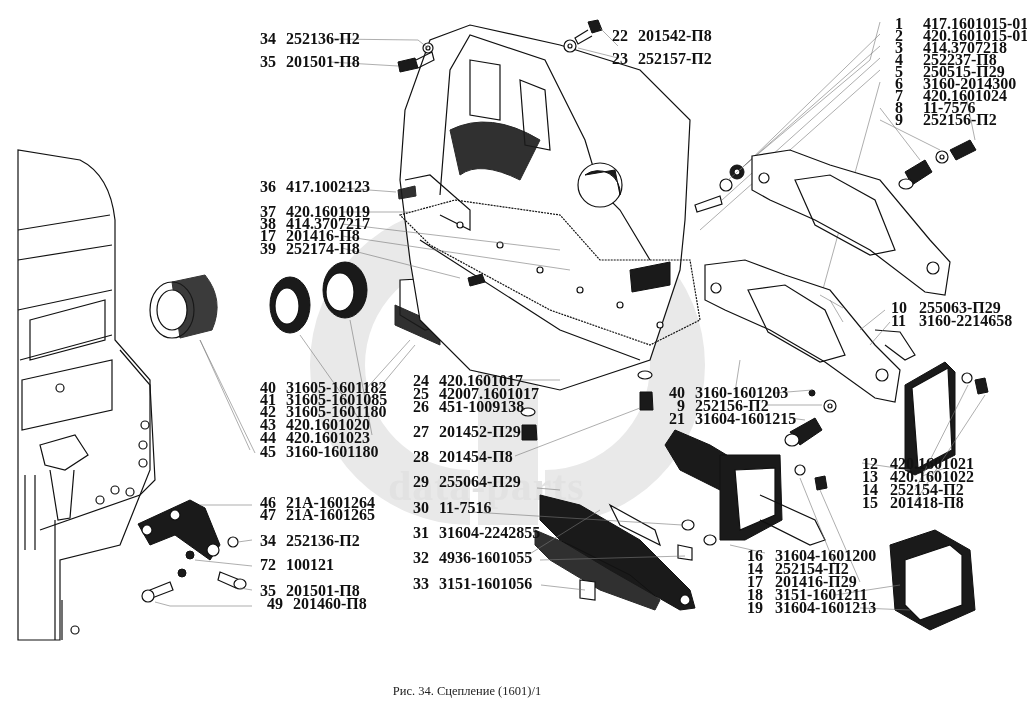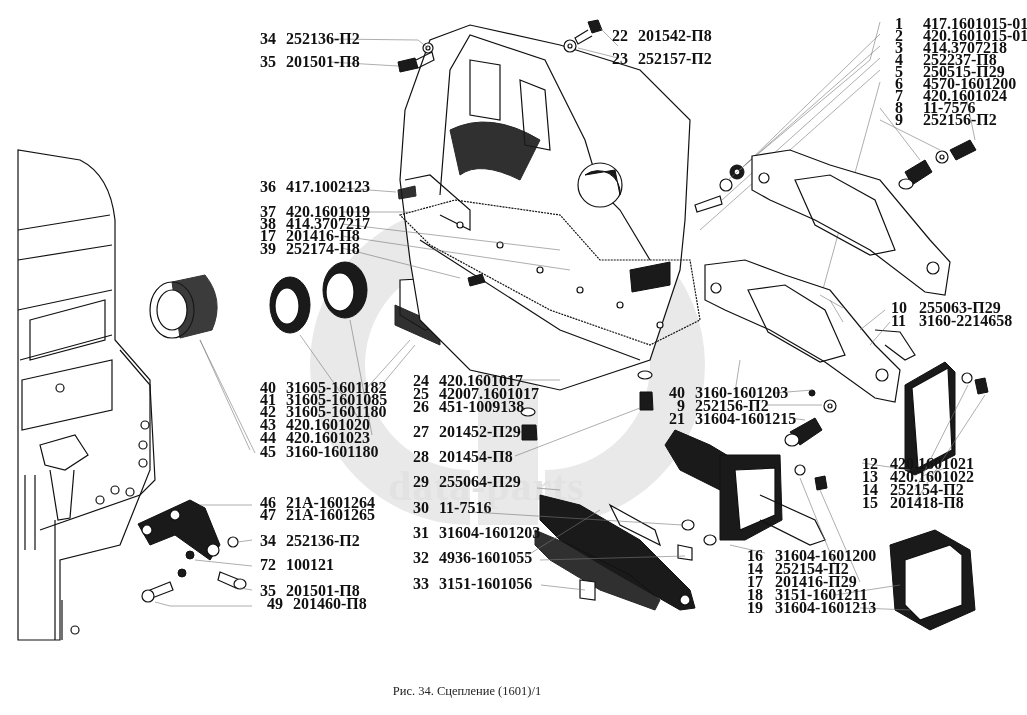--- a/index.html
+++ b/index.html
@@ -219,21 +219,21 @@
     <div class="lbl" style="left:608px;top:29px"><span class="num">22</span><span>201542-П8</span></div>
     <div class="lbl" style="left:608px;top:52px"><span class="num">23</span><span>252157-П2</span></div>
   </div>
 
   <div>
     <div class="lbl nright" style="left:895px;top:17px"><span class="num">1</span><span>417.1601015-01</span></div>
     <div class="lbl nright" style="left:895px;top:29px"><span class="num">2</span><span>420.1601015-01</span></div>
     <div class="lbl nright" style="left:895px;top:41px"><span class="num">3</span><span>414.3707218</span></div>
     <div class="lbl nright" style="left:895px;top:53px"><span class="num">4</span><span>252237-П8</span></div>
     <div class="lbl nright" style="left:895px;top:65px"><span class="num">5</span><span>250515-П29</span></div>
-    <div class="lbl nright" style="left:895px;top:77px"><span class="num">6</span><span>4570-1601200</span></div>
+    <div class="lbl nright" style="left:895px;top:77px"><span class="num">6</span><span>3160-2014300</span></div>
     <div class="lbl nright" style="left:895px;top:89px"><span class="num">7</span><span>420.1601024</span></div>
     <div class="lbl nright" style="left:895px;top:101px"><span class="num">8</span><span>11-7576</span></div>
     <div class="lbl nright" style="left:895px;top:113px"><span class="num">9</span><span>252156-П2</span></div>
   </div>
 
   <div>
     <div class="lbl" style="left:256px;top:180px"><span class="num">36</span><span>417.1002123</span></div>
     <div class="lbl" style="left:256px;top:205px"><span class="num">37</span><span>420.1601019</span></div>
     <div class="lbl" style="left:256px;top:217px"><span class="num">38</span><span>414.3707217</span></div>
     <div class="lbl" style="left:256px;top:229px"><span class="num">17</span><span>201416-П8</span></div>
@@ -253,21 +253,21 @@
     <div class="lbl" style="left:409px;top:374px"><span class="num">24</span><span>420.1601017</span></div>
     <div class="lbl" style="left:409px;top:387px"><span class="num">25</span><span>42007.1601017</span></div>
     <div class="lbl" style="left:409px;top:400px"><span class="num">26</span><span>451-1009138</span></div>
     <div class="lbl" style="left:409px;top:425px"><span class="num">27</span><span>201452-П29</span></div>
     <div class="lbl" style="left:409px;top:450px"><span class="num">28</span><span>201454-П8</span></div>
   </div>
 
   <div>
     <div class="lbl" style="left:409px;top:475px"><span class="num">29</span><span>255064-П29</span></div>
     <div class="lbl" style="left:409px;top:501px"><span class="num">30</span><span>11-7516</span></div>
-    <div class="lbl" style="left:409px;top:526px"><span class="num">31</span><span>31604-1601203</span></div>
+    <div class="lbl" style="left:409px;top:526px"><span class="num">31</span><span>31604-2242855</span></div>
     <div class="lbl" style="left:409px;top:551px"><span class="num">32</span><span>4936-1601055</span></div>
     <div class="lbl" style="left:409px;top:577px"><span class="num">33</span><span>3151-1601056</span></div>
   </div>
 
   <div>
     <div class="lbl" style="left:256px;top:496px"><span class="num">46</span><span>21А-1601264</span></div>
     <div class="lbl" style="left:256px;top:508px"><span class="num">47</span><span>21А-1601265</span></div>
     <div class="lbl" style="left:256px;top:534px"><span class="num">34</span><span>252136-П2</span></div>
     <div class="lbl" style="left:256px;top:558px"><span class="num">72</span><span>100121</span></div>
     <div class="lbl" style="left:256px;top:584px"><span class="num">35</span><span>201501-П8</span></div>

